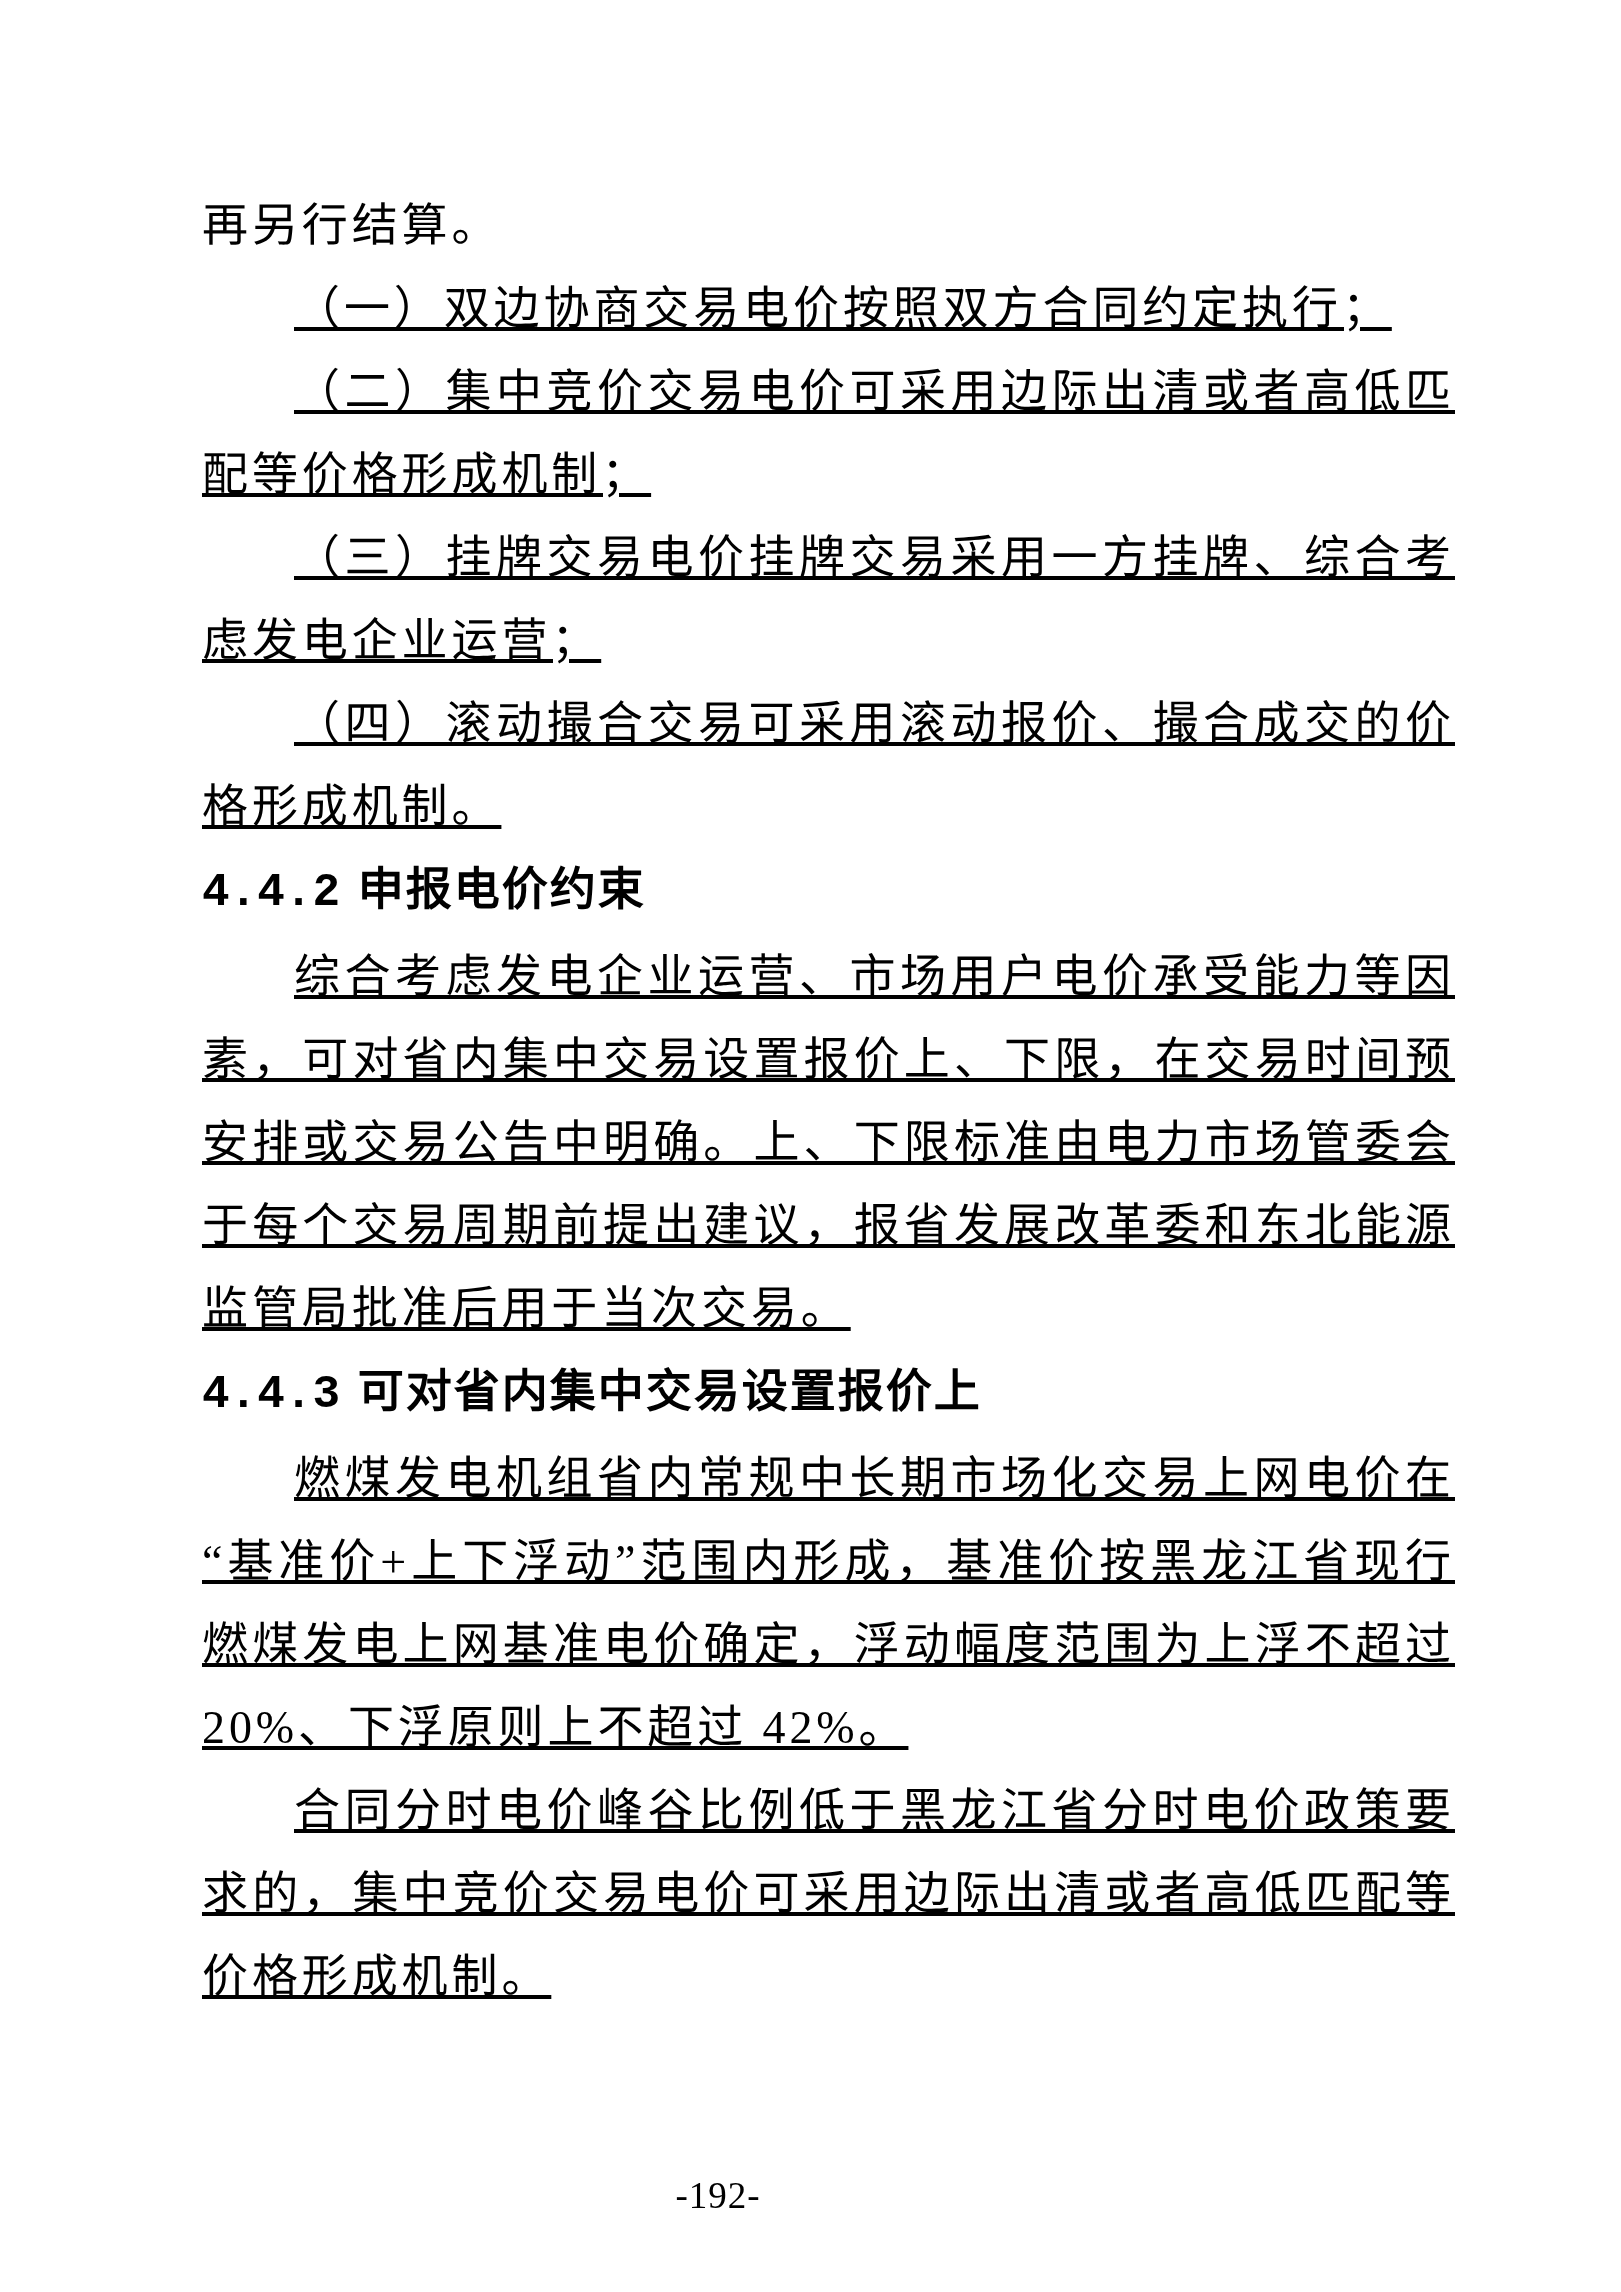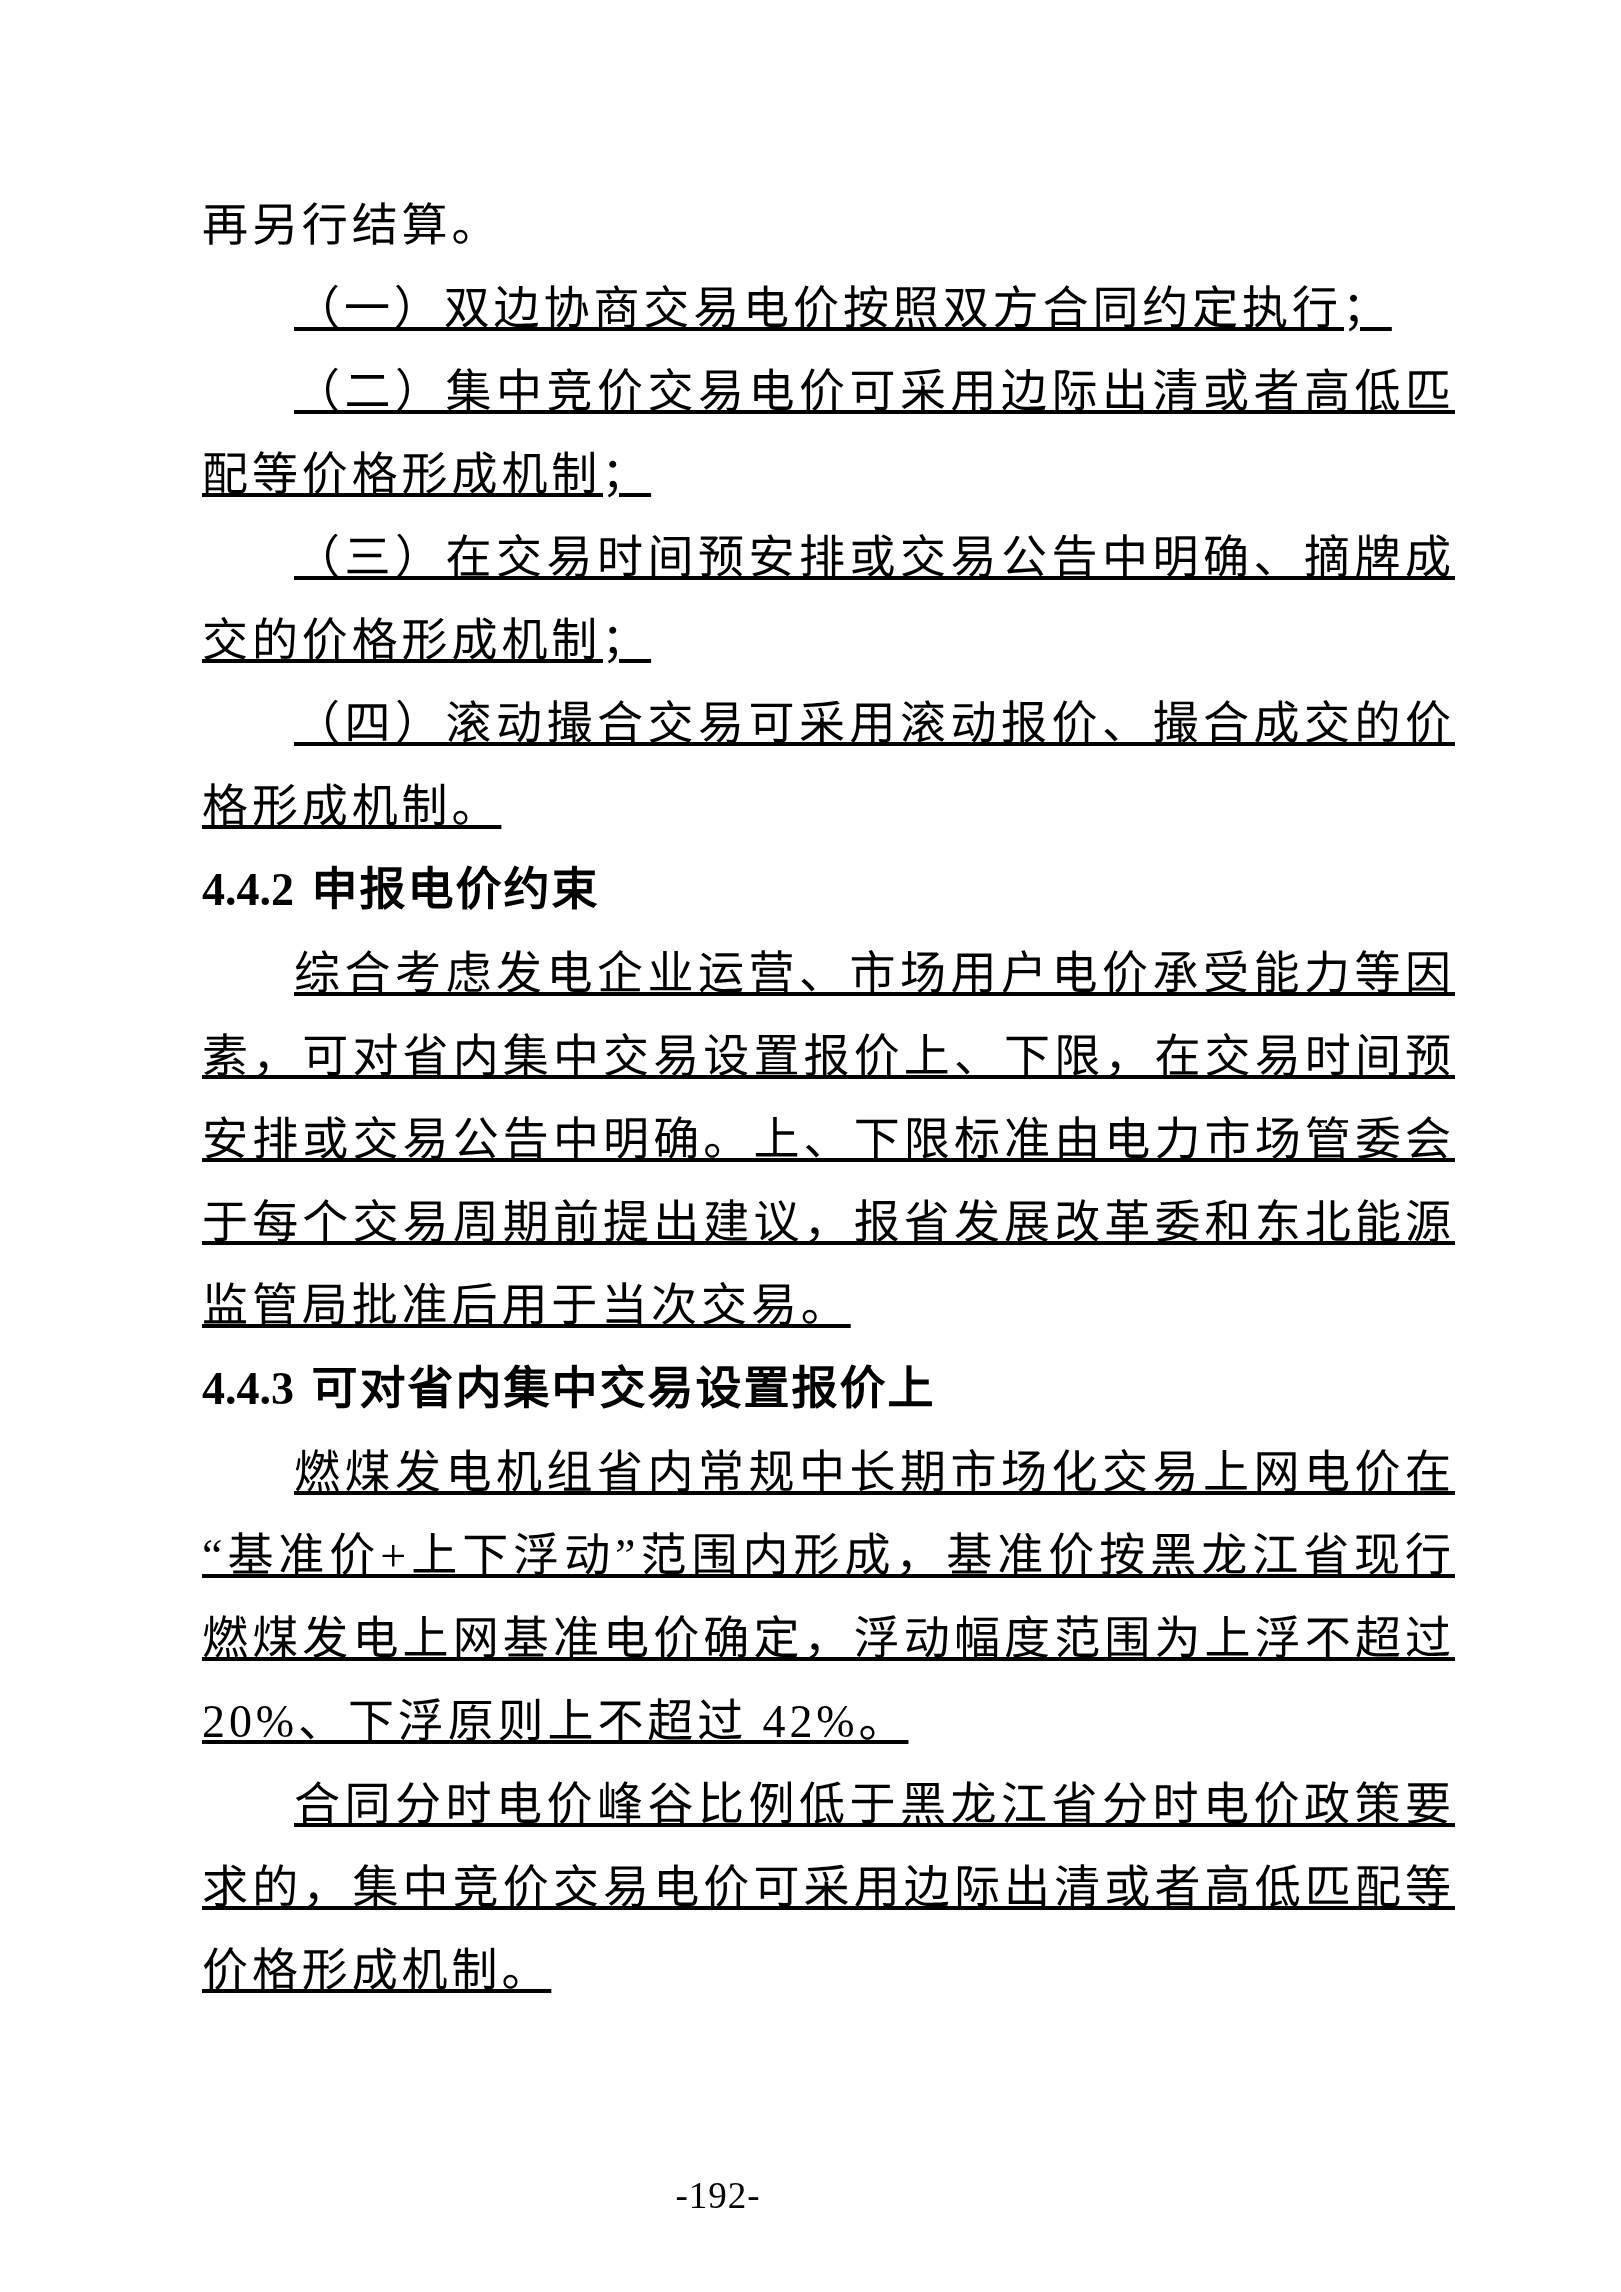--- a/index.html
+++ b/index.html
@@ -33,21 +33,21 @@
   }
   .para.indent { text-indent: 2em; text-decoration: underline; }
   .heading {
     font-size: 46px;
     line-height: 84px;
     letter-spacing: 2px;
     font-weight: bold;
     white-space: nowrap;
   }
   .heading .num {
-    font-family: Liberation Serif, serif;
+    font-family: Liberation Mono, monospace;
     margin-right: 17.6px;
     letter-spacing: 0;
   }
   .page-footer {
     position: absolute;
     left: 0;
     width: 1436px;
     top: 2174px;
     text-align: center;
     font-size: 37px;
@@ -59,21 +59,21 @@
 
 <div class="page">
   <main class="content">
 
     <p class="para">再另行结算。</p>
 
     <p class="para indent">（一）双边协商交易电价按照双方合同约定执行；</p>
 
     <p class="para indent">（二）集中竞价交易电价可采用边际出清或者高低匹配等价格形成机制；</p>
 
-    <p class="para indent">（三）在交易时间预安排或交易公告中明确、摘牌成交的价格形成机制；</p>
+    <p class="para indent">（三）挂牌交易电价挂牌交易采用一方挂牌、综合考虑发电企业运营；</p>
 
     <p class="para indent">（四）滚动撮合交易可采用滚动报价、撮合成交的价格形成机制。</p>
 
     <h3 class="heading">
       <span class="num">4.4.2</span><span>申报电价约束</span>
     </h3>
 
     <p class="para indent">综合考虑发电企业运营、市场用户电价承受能力等因素，可对省内集中交易设置报价上、下限，在交易时间预安排或交易公告中明确。上、下限标准由电力市场管委会于每个交易周期前提出建议，报省发展改革委和东北能源监管局批准后用于当次交易。</p>
 
     <h3 class="heading">

